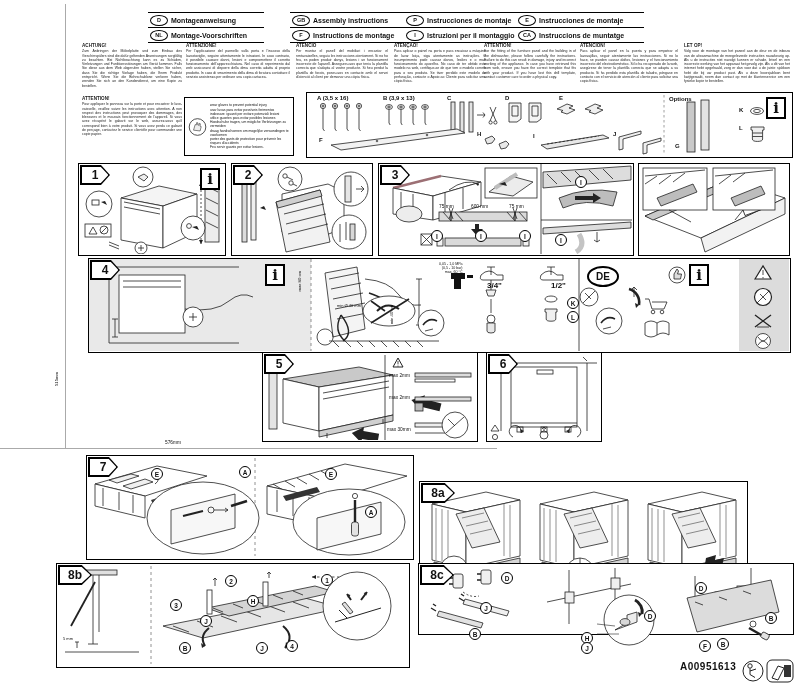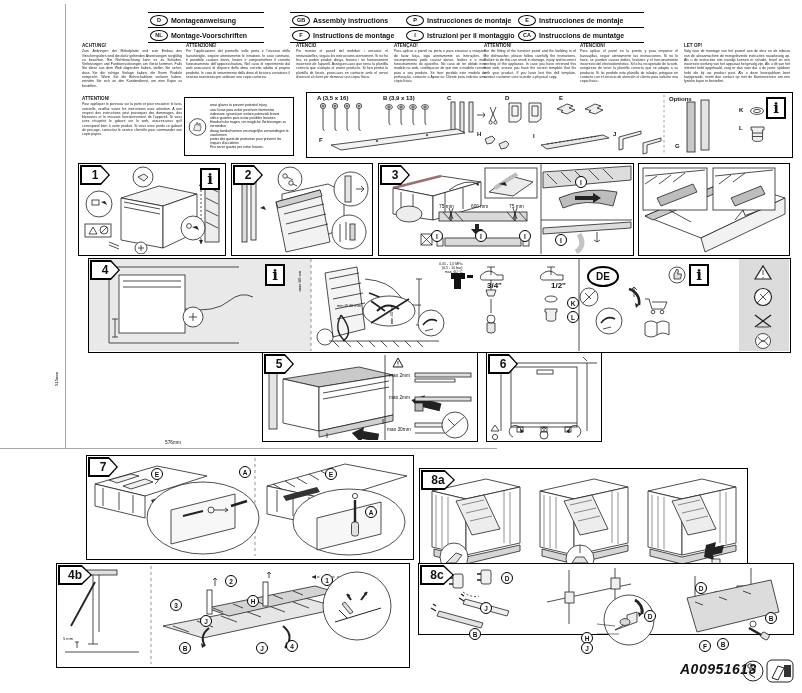--- a/index.html
+++ b/index.html
@@ -30,21 +30,21 @@
   
   .partlabel{position:absolute;font-size:6px;font-weight:bold;white-space:nowrap;z-index:4;}
   .dim{position:absolute;font-size:4.8px;white-space:nowrap;z-index:4;}
   .dimv{position:absolute;font-size:4.2px;white-space:nowrap;writing-mode:vertical-rl;transform:rotate(180deg);z-index:4;}
   .clabel{position:absolute;width:10px;height:10px;border:1px solid #000;border-radius:50%;background:#fff;
           font-size:6.5px;font-weight:bold;display:flex;align-items:center;justify-content:center;z-index:5;}
   .de-oval{position:absolute;border:2.5px solid #000;border-radius:50%;background:#fff;font-weight:bold;font-size:10px;
            display:flex;align-items:center;justify-content:center;z-index:5;}
   .taplabel{position:absolute;font-size:8px;font-weight:bold;z-index:5;}
   .ptext{position:absolute;font-size:3.6px;line-height:4.2px;text-align:left;z-index:5;white-space:nowrap;}
-  .code{position:absolute;font-size:14px;font-weight:bold;letter-spacing:.5px;font-style:italic;}
+  .code{position:absolute;font-size:10px;font-weight:bold;letter-spacing:.5px;}
   .mark-line{position:absolute;background:#aaa;}
   svg{display:block;}
 </style>
 </head>
 <body>
 
 <div id="page">
 
   <div class="langcol" style="left:148px;top:12px;width:116px">
     <div class="langrow">
@@ -566,21 +566,21 @@
         <path d="M196,40 l34,-9 3,5 -34,9 z" fill="#333" stroke="none"></path>
         <ellipse cx="262" cy="66" rx="56" ry="33" fill="#fff"></ellipse>
         <path d="M230,62 L294,46 L294,78 L230,94 Z" fill="#f7f7f7"></path>
         <circle cx="268" cy="40" r="2.6"></circle>
         <path d="M268,44 v22" stroke-width="2.4"></path>
         <rect x="264.5" y="66" width="7" height="14" rx="2.4" fill="#e2e2e2"></rect>
       </g>
     </svg>
   </div>
 
-  <div class="panel" style="left:419px;top:468px;width:329px;height:112px">
+  <div class="panel" style="left:419px;top:481px;width:329px;height:112px">
     <div class="badge" style="width:34px">
         <div class="bg"></div>
         <div class="fg">8a</div>
       </div>
     <svg width="326" height="102" viewBox="0 0 326 102">
       <defs>
         <g id="cab8a">
           <path d="M8,20 L62,8 L96,16 L42,28 Z" fill="#fff" stroke="#222" stroke-width="0.8"></path>
           <path d="M8,20 L42,28 L42,84 L8,76 Z" fill="#fff" stroke="#222" stroke-width="0.8"></path>
           <path d="M42,28 L96,16 L96,72 L42,84 Z" fill="#fff" stroke="#222" stroke-width="0.8"></path>
@@ -601,21 +601,21 @@
           <path d="M160,84 v-8"></path>
         <path d="M286,76 l10,-3 -1,5 9,-2 -2,8 -9,2 1,5 -10,-3 z" fill="#222" stroke="none"></path>
         <path d="M292,90 h8 v9 a4 2 0 0 1 -8,0 z" fill="#efefef"></path>
       </g>
     </svg>
   </div>
 
   <div class="panel" style="left:56px;top:563px;width:354px;height:105px">
     <div class="badge" style="width:34px">
         <div class="bg"></div>
-        <div class="fg">4b</div>
+        <div class="fg">8b</div>
       </div>
     <span class="clabel" style="left:264px;top:10px">1</span>
     <span class="clabel" style="left:168px;top:11px">2</span>
     <span class="clabel" style="left:113px;top:35px">3</span>
     <span class="clabel" style="left:229px;top:76px">4</span>
     <span class="clabel" style="left:190px;top:31px">H</span>
     <span class="clabel" style="left:143px;top:51px">J</span>
     <span class="clabel" style="left:199px;top:78px">J</span>
     <span class="clabel" style="left:122px;top:78px">B</span>
     <span class="dim" style="left:6px;top:72px;font-size:4px">5 mm</span>

